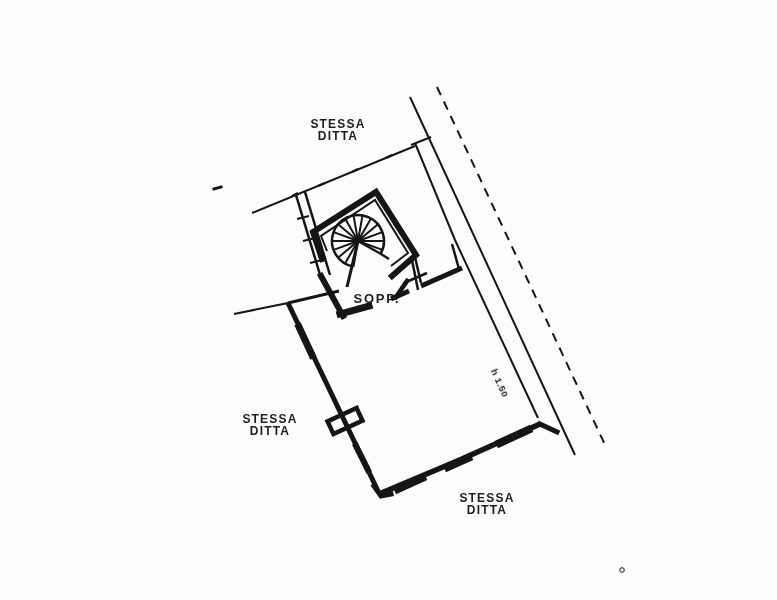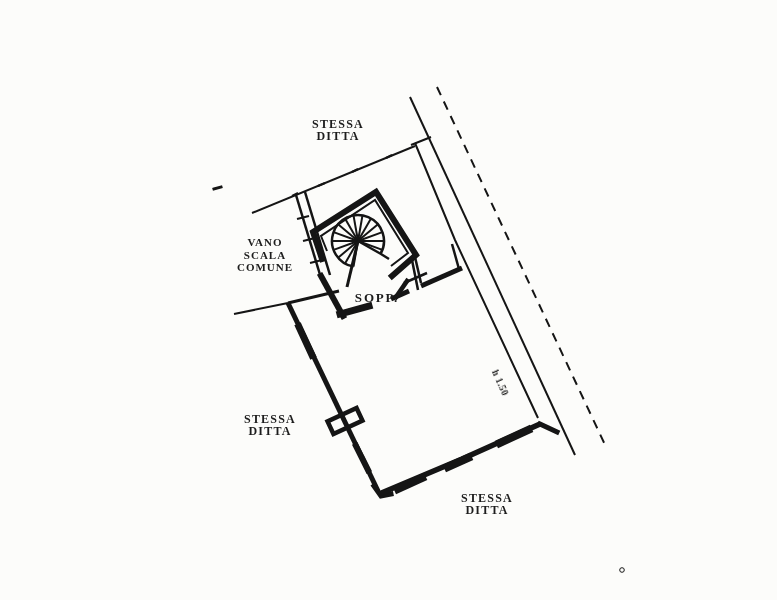--- a/index.html
+++ b/index.html
@@ -1,20 +1,20 @@
 <!DOCTYPE html>
 <html style="--ink: #1d1d1d; --bg: #fcfcfa;"><head>
 <meta charset="utf-8">
 <style>
   html,body{margin:0;padding:0;background:#ffffff;}
   :root{--ink:#1d1d1d;--bg:#fcfcfa;}
   #stage{
     position:relative;width:777px;height:600px;overflow:hidden;
     background:var(--bg);
-    font-family:Liberation Serif, serif;
+    font-family:Liberation Sans, sans-serif;
   }
   #plan{position:absolute;left:0;top:0;filter:blur(.35px) contrast(1.08);}
   #plan path,#plan line,#plan circle,#plan rect{stroke:var(--ink);fill:none;}
   .t2{stroke-width:2px}.t25{stroke-width:2.5px}.t3{stroke-width:3px}
   .w45{stroke-width:4.5px}.w5{stroke-width:5px}.w55{stroke-width:5.5px}
   .w6{stroke-width:6px}.w7{stroke-width:7px}.w8{stroke-width:8px}
   .dash{stroke-dasharray:9 7;}
   .cap{stroke-linecap:square;}
   .lbl{
     position:absolute;color:var(--ink);font-weight:bold;text-align:center;
@@ -124,25 +124,20 @@
       <path class="t3 cap" d="M 214,189 L 221,187"></path>
       <circle cx="622" cy="570" r="2.3" fill="var(--ink)" stroke="none"></circle>
     </g>
   </svg>
 
   <div class="lbl two" style="left:338px;top:130px">
     <div>STESSA</div>
     <div>DITTA</div>
   </div>
 
-  <div class="lbl three" style="left:265px;top:255px">
-    <div>VANO</div>
-    <div>SCALA</div>
-    <div>COMUNE</div>
-  </div>
 
   <div class="lbl sopp" style="left:377px;top:298px">SOPP.</div>
 
   <div class="lbl two" style="left:270px;top:425px">
     <div>STESSA</div>
     <div>DITTA</div>
   </div>
 
   <div class="lbl two" style="left:487px;top:504px">
     <div>STESSA</div>

